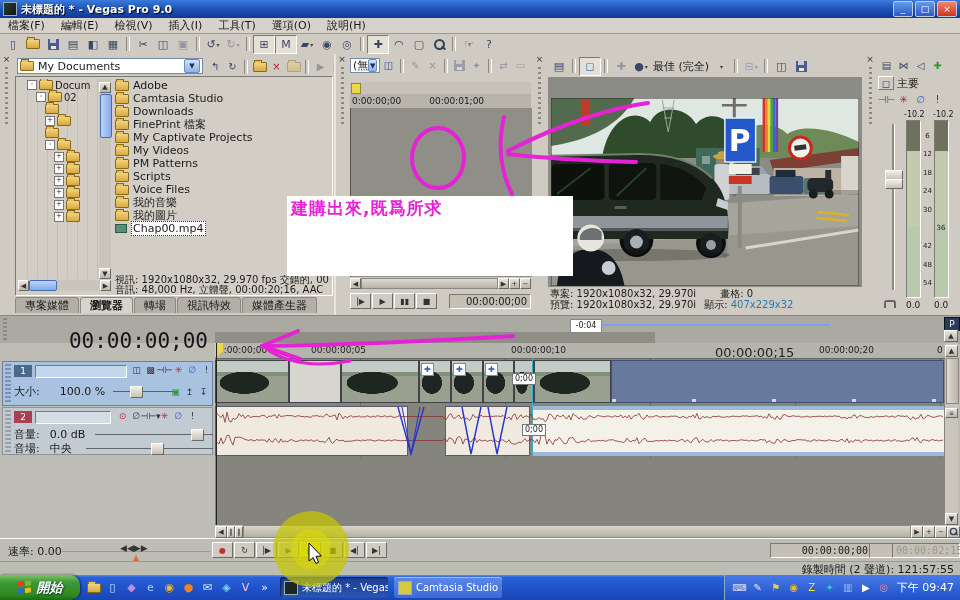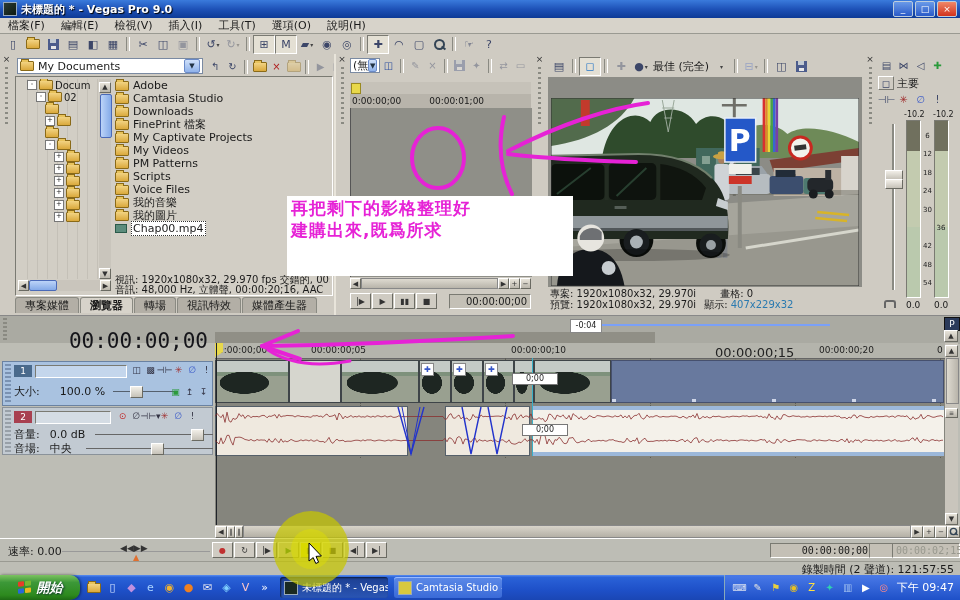--- a/index.html
+++ b/index.html
@@ -46,21 +46,21 @@
   .expbox{width:8px;height:8px;border:1px solid #777;background:#fff;font-size:7px;line-height:7px;text-align:center;margin-right:2px;flex:0 0 auto;}
   .frow{display:flex;align-items:center;height:13px;font-size:11px;white-space:nowrap;padding-left:2px;}
   .frow .lbl{margin-left:4px;}
   .frow.sel .lbl{background:#fff;border:1px dotted #333;padding:0 1px;}
   .fvid{display:inline-block;width:12px;height:9px;background:#5c8c7c;border:1px solid #2a5a4a;box-sizing:border-box;}
   .tab{height:15px;display:inline-flex;align-items:center;padding:0 9px;font-size:11px;background:#b3afa6;border:1px solid #8a8a82;border-bottom:none;border-radius:3px 3px 0 0;margin-right:1px;}
   .tab.active{background:#d7d3ca;font-weight:bold;}
   
   .tkico{width:13px;height:12px;display:inline-flex;align-items:center;justify-content:center;font-size:9px;margin-left:1px;color:#334;}
   .sthumb{width:11px;height:10px;background:linear-gradient(#f2efe8,#c6c2b8);border:1px solid;border-color:#fff #6a6a62 #6a6a62 #fff;}
-  .badge{position:absolute;background:#fff;border:1px solid #777;font-size:8px;line-height:10px;padding:0 13px;color:#222;z-index:5;}
+  .badge{position:absolute;background:#fff;border:1px solid #777;font-size:8px;line-height:10px;padding:0 2px;color:#222;z-index:5;}
   
   .vthumb{background:linear-gradient(180deg,#c4cac6 0 26%,#7e917c 26% 36%,#99a090 36% 100%);position:relative;overflow:hidden;}
   .vthumb::before{content:"";position:absolute;left:6%;top:28%;width:74%;height:58%;background:radial-gradient(ellipse at 45% 45%,#1e2622 0 58%,transparent 60%);}
   .vevent{position:absolute;top:17px;height:43px;border:1px solid #3e4448;box-sizing:border-box;}
   .tic{position:absolute;top:2px;width:11px;height:11px;background:#fff;border:1px solid #888;font-size:8px;line-height:11px;text-align:center;color:#3858c8;z-index:4;}
   .gridv{position:absolute;top:15px;height:100px;width:0;border-left:1px dotted #5e5e56;}
   .sb{background:#c9c5bc;}
   .sbbtn{background:linear-gradient(#e8e4da,#bab6ac);border:1px solid;border-color:#fff #6a6a62 #6a6a62 #fff;display:inline-flex;align-items:center;justify-content:center;font-size:7px;color:#333;box-sizing:border-box;}
   .tbtn{width:21px;height:16px;background:#cfcbc2;border:1px solid;border-color:#fff #6a6a62 #6a6a62 #fff;display:inline-flex;align-items:center;justify-content:center;font-size:8px;color:#333;margin-right:1px;box-sizing:border-box;}
   .timebox{position:absolute;height:13px;background:#c4c0b6;border:1px solid;border-color:#7a7a72 #fff #fff #7a7a72;font-size:10px;text-align:right;padding:0 3px;line-height:13px;}
@@ -745,21 +745,20 @@
           <span class="ti" style="color:#30d0b0">✦</span>
           <span class="ti" style="color:#a0c0f0">▥</span>
           <span class="ti" style="color:#ffffff">▶</span>
           <span class="ti" style="color:#ff8888">◎</span>
         </span>
       <span style="color:#fff;font-size:11px;margin-left:4px">下午 09:47</span>
     </div>
   </div>
 
   <div id="notebox" class="abs">
-    <div>再把剩下的影格整理好</div>
     <div>建購出來,既爲所求</div>
   </div>
 
   <svg id="annosvg" class="abs" width="960" height="600">
     <g stroke="#e622d6" stroke-width="4" fill="none" stroke-linecap="round">
       <ellipse cx="438" cy="158" rx="26" ry="30"></ellipse>
       <path d="M504,117 C498,143 500,170 512,194"></path>
       <path d="M648,103 C610,108 560,124 508,151"></path>
       <path d="M508,154 C550,159 600,161 636,162"></path>
       <path d="M513,336 C430,341 340,345 262,346"></path>

